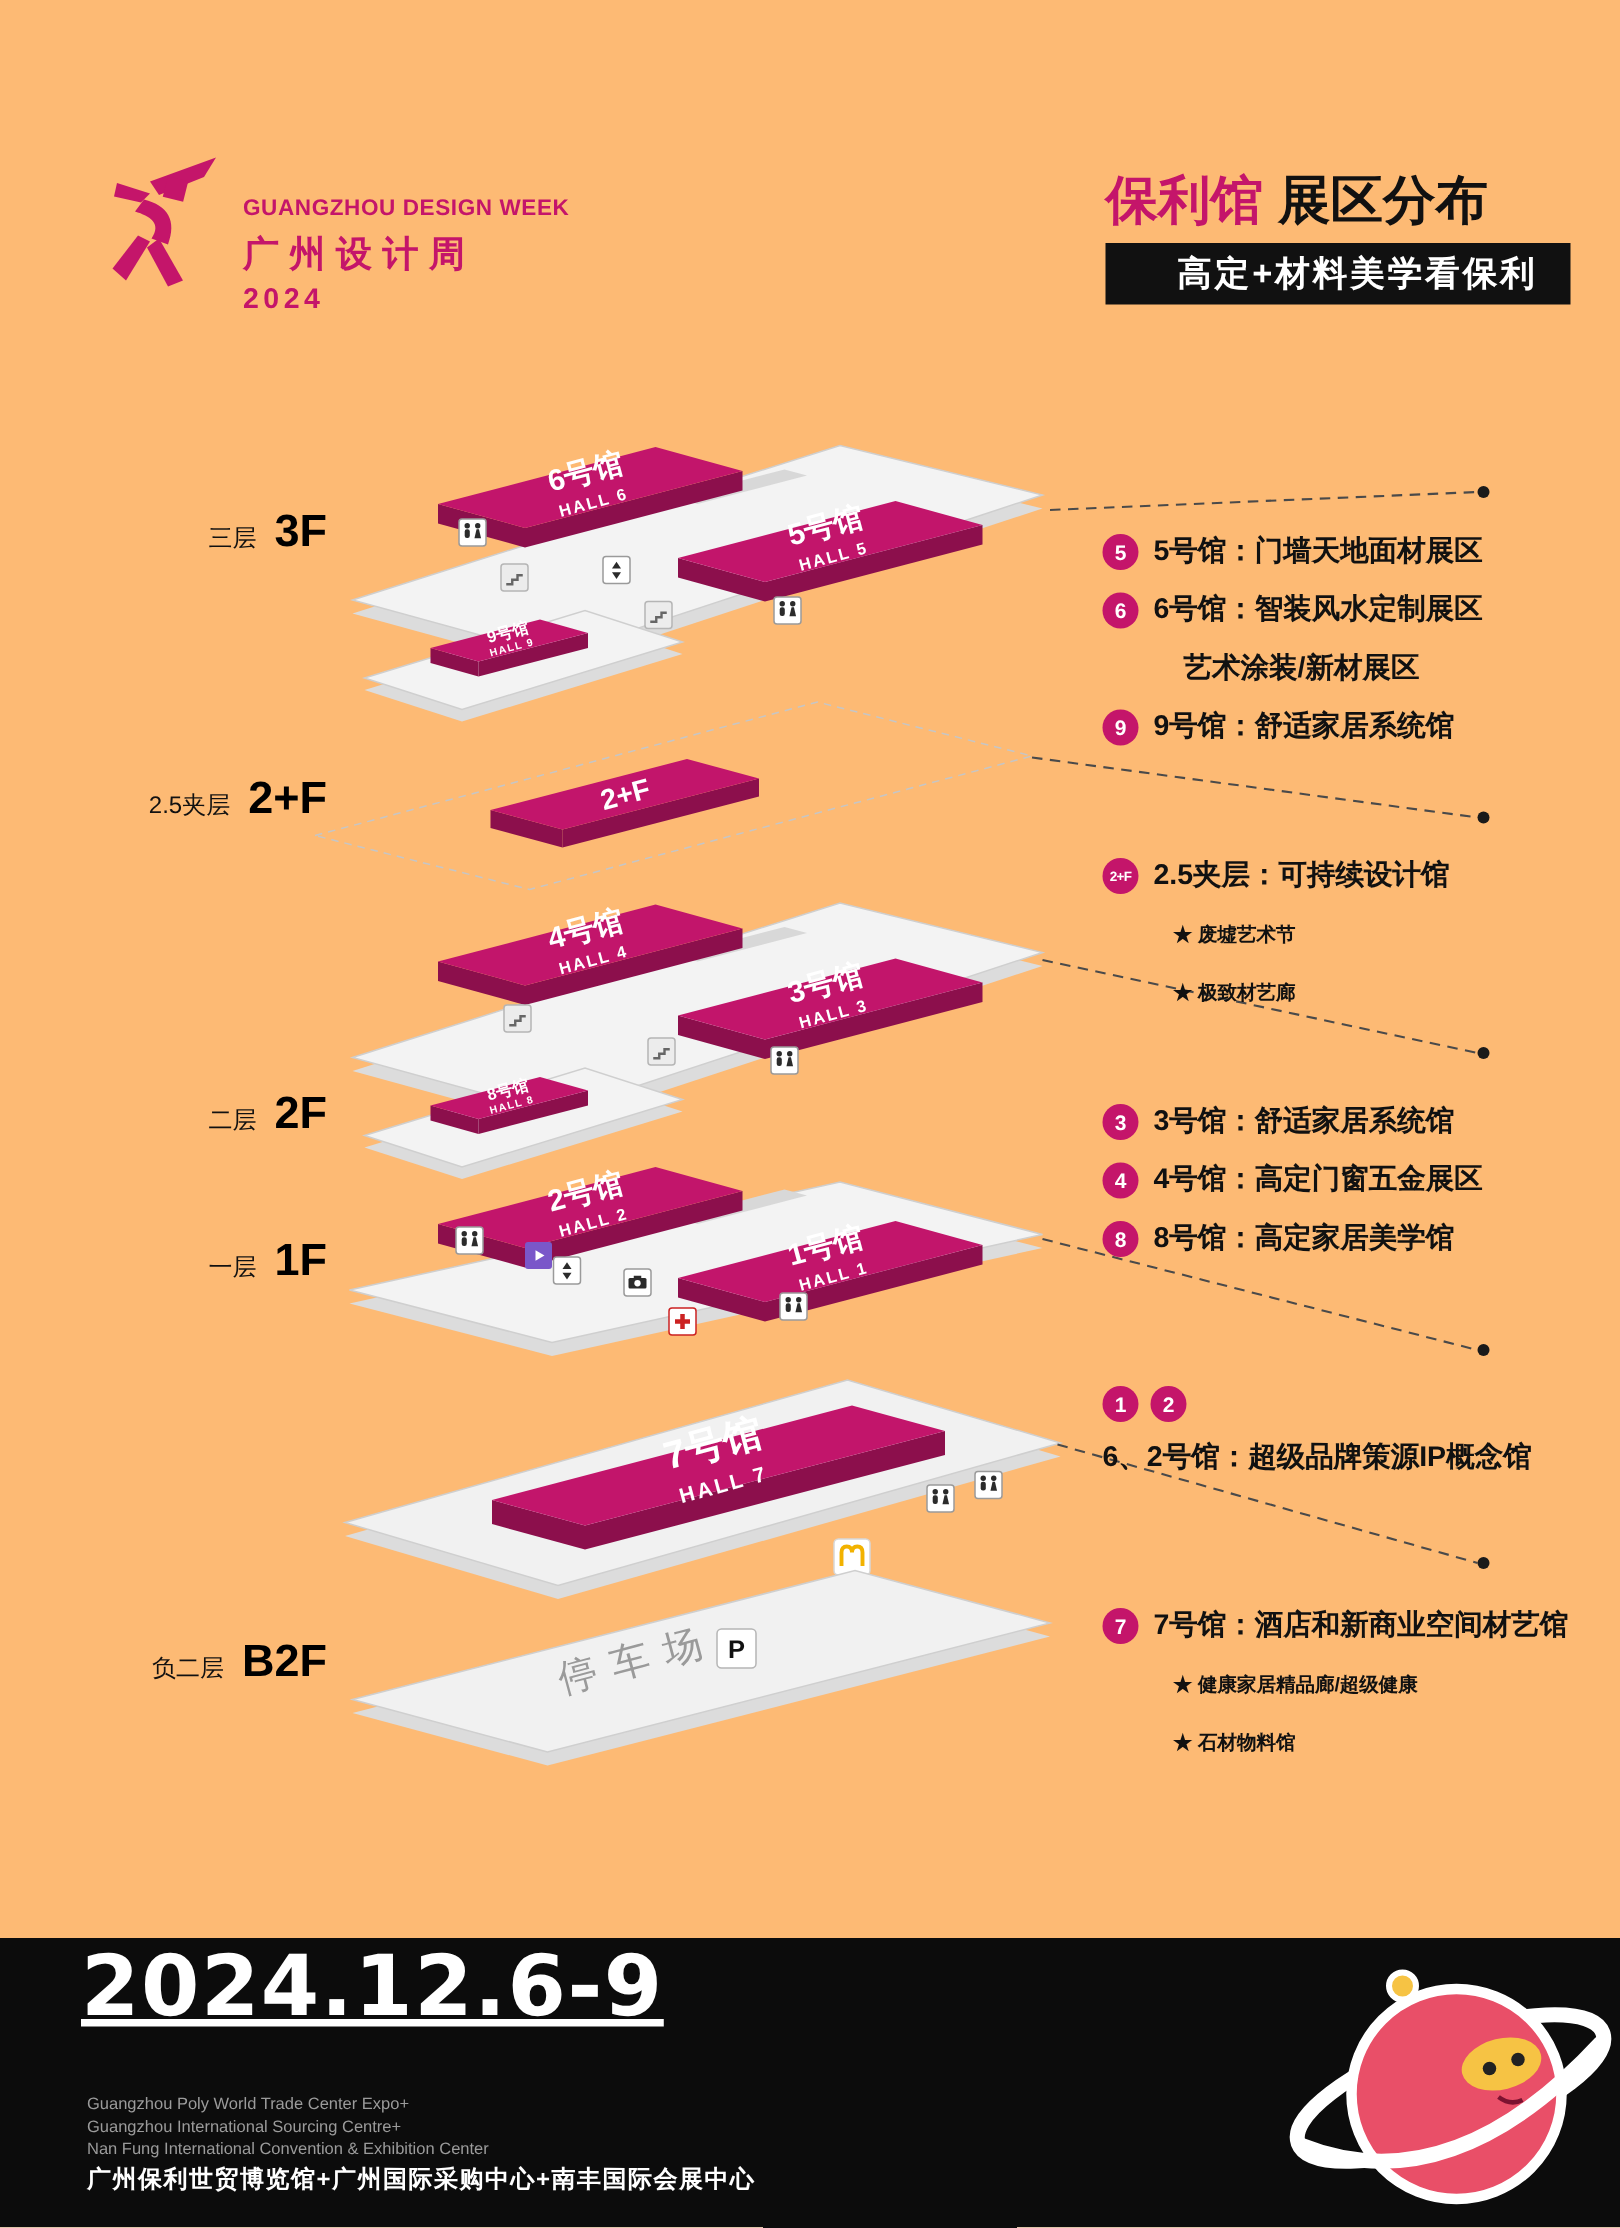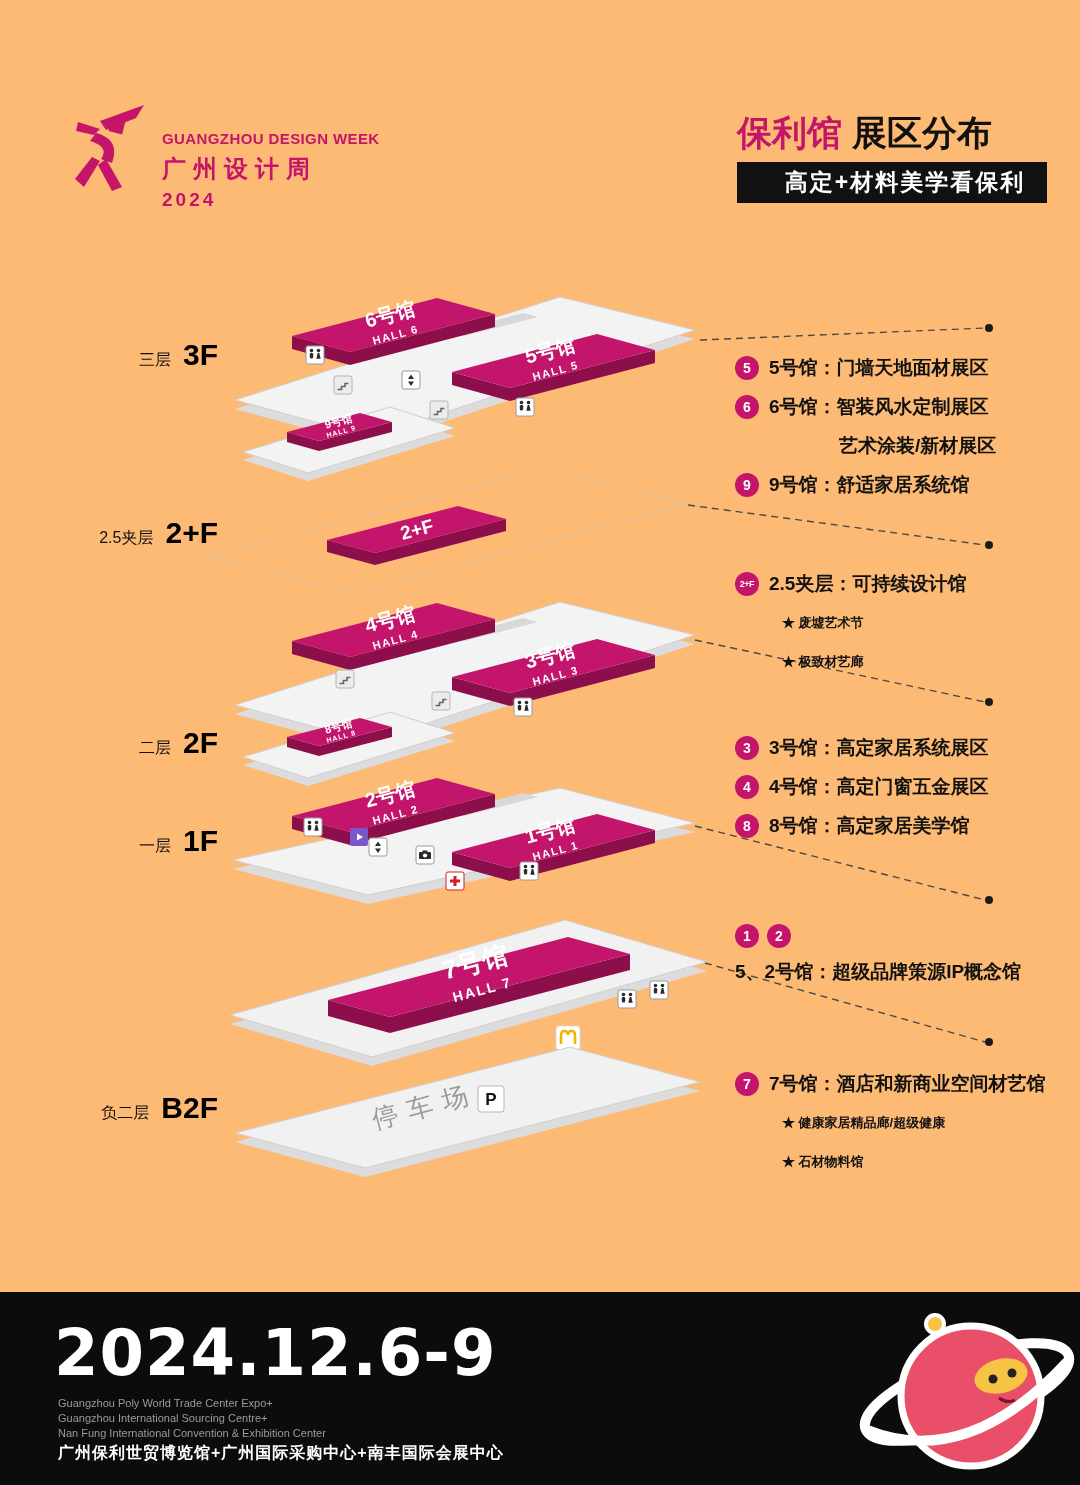--- a/index.html
+++ b/index.html
@@ -20,26 +20,26 @@
   .floor-cn{font-size:16px;color:#111;}
   .floor-code{font-size:30px;font-weight:bold;color:#000;}
   
   .scene{position:absolute;left:0;top:0;}
   
   .legend{position:absolute;left:735px;width:310px;z-index:2;}
   .li{display:flex;align-items:center;gap:10px;margin-bottom:15px;font-size:19px;font-weight:bold;color:#111;white-space:nowrap;line-height:24px;}
   .badge{flex:0 0 auto;width:24px;height:24px;border-radius:50%;background:#c4156a;color:#fff;
          font-size:14px;font-weight:bold;display:flex;align-items:center;justify-content:center;}
   .badge.small{font-size:9px;letter-spacing:-.5px;}
-  .li.indent{margin-left:104px;}
+  .li.indent{margin-left:54px;}
   .li.star{margin-left:47px;font-size:13px;}
   .badge-row{display:flex;gap:8px;margin-bottom:12px;}
   
   .footer{position:absolute;left:0;top:1292px;width:1080px;height:193px;background:#0c0c0c;}
-  .date{position:absolute;left:54px;top:24px;color:#fff;font-size:64px;font-weight:bold;letter-spacing:1px;font-family:"DejaVu Sans",sans-serif;}
+  .date{position:absolute;left:54px;top:0;color:#fff;font-size:56px;font-weight:bold;letter-spacing:1px;font-family:"DejaVu Sans",sans-serif;text-decoration:underline;}
   .ven-en{position:absolute;left:58px;top:104px;color:#9b9b9b;font-size:11px;line-height:15px;}
   .ven-cn{position:absolute;left:58px;top:151px;color:#fff;font-size:16px;font-weight:bold;letter-spacing:1px;}
   .mascot{position:absolute;right:-4px;bottom:-4px;}
 </style>
 </head>
 <body>
 
 <div class="page">
 
   <svg class="logo" width="78" height="100" viewBox="0 0 78 100">
@@ -320,39 +320,39 @@
       <span>★ 废墟艺术节</span>
     </div>
     <div class="li star">
       <span>★ 极致材艺廊</span>
     </div>
   </div>
 
   <div class="legend" style="top:736px">
     <div class="li">
       <span class="badge">3</span>
-      <span>3号馆：高定家居系统展区</span>
+      <span>3号馆：舒适家居系统馆</span>
     </div>
     <div class="li">
       <span class="badge">4</span>
       <span>4号馆：高定门窗五金展区</span>
     </div>
     <div class="li">
       <span class="badge">8</span>
       <span>8号馆：高定家居美学馆</span>
     </div>
   </div>
 
   <div class="legend" style="top:924px">
     <div class="badge-row">
       <span class="badge">1</span>
       <span class="badge">2</span>
     </div>
     <div class="li">
-      <span>5、2号馆：超级品牌策源IP概念馆</span>
+      <span>6、2号馆：超级品牌策源IP概念馆</span>
     </div>
   </div>
 
   <div class="legend" style="top:1072px">
     <div class="li">
       <span class="badge">7</span>
       <span>7号馆：酒店和新商业空间材艺馆</span>
     </div>
     <div class="li star">
       <span>★ 健康家居精品廊/超级健康</span>

